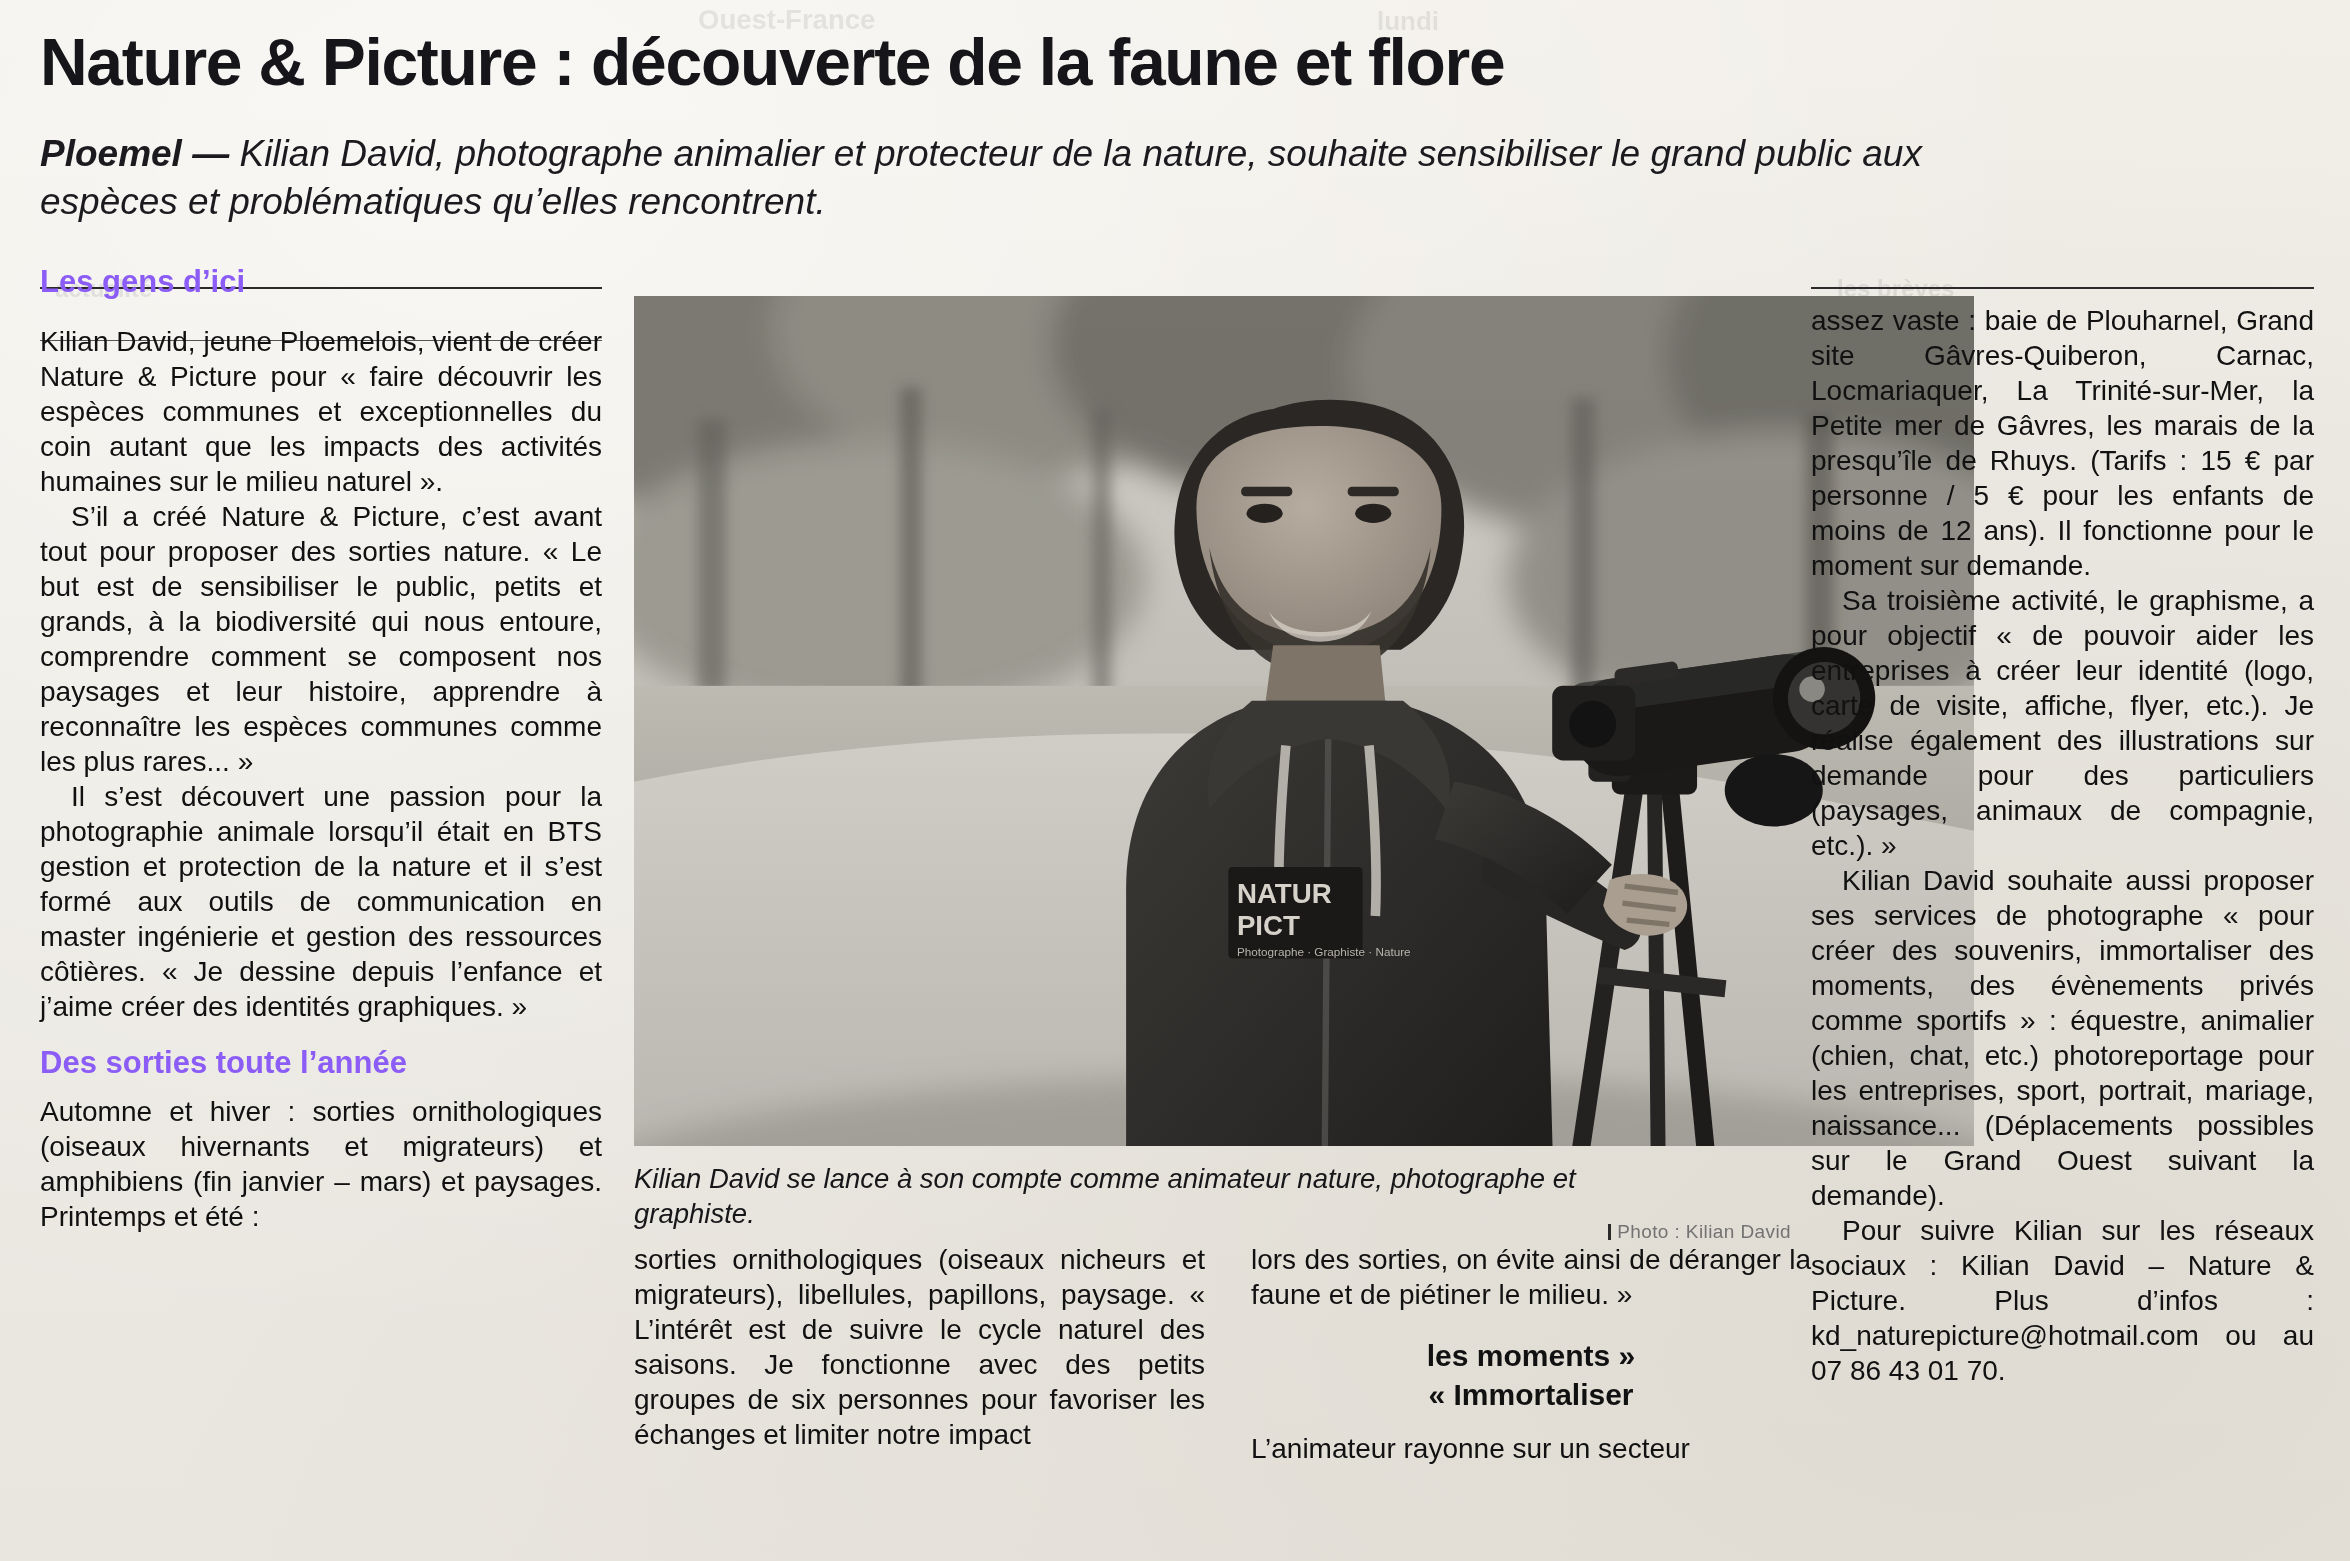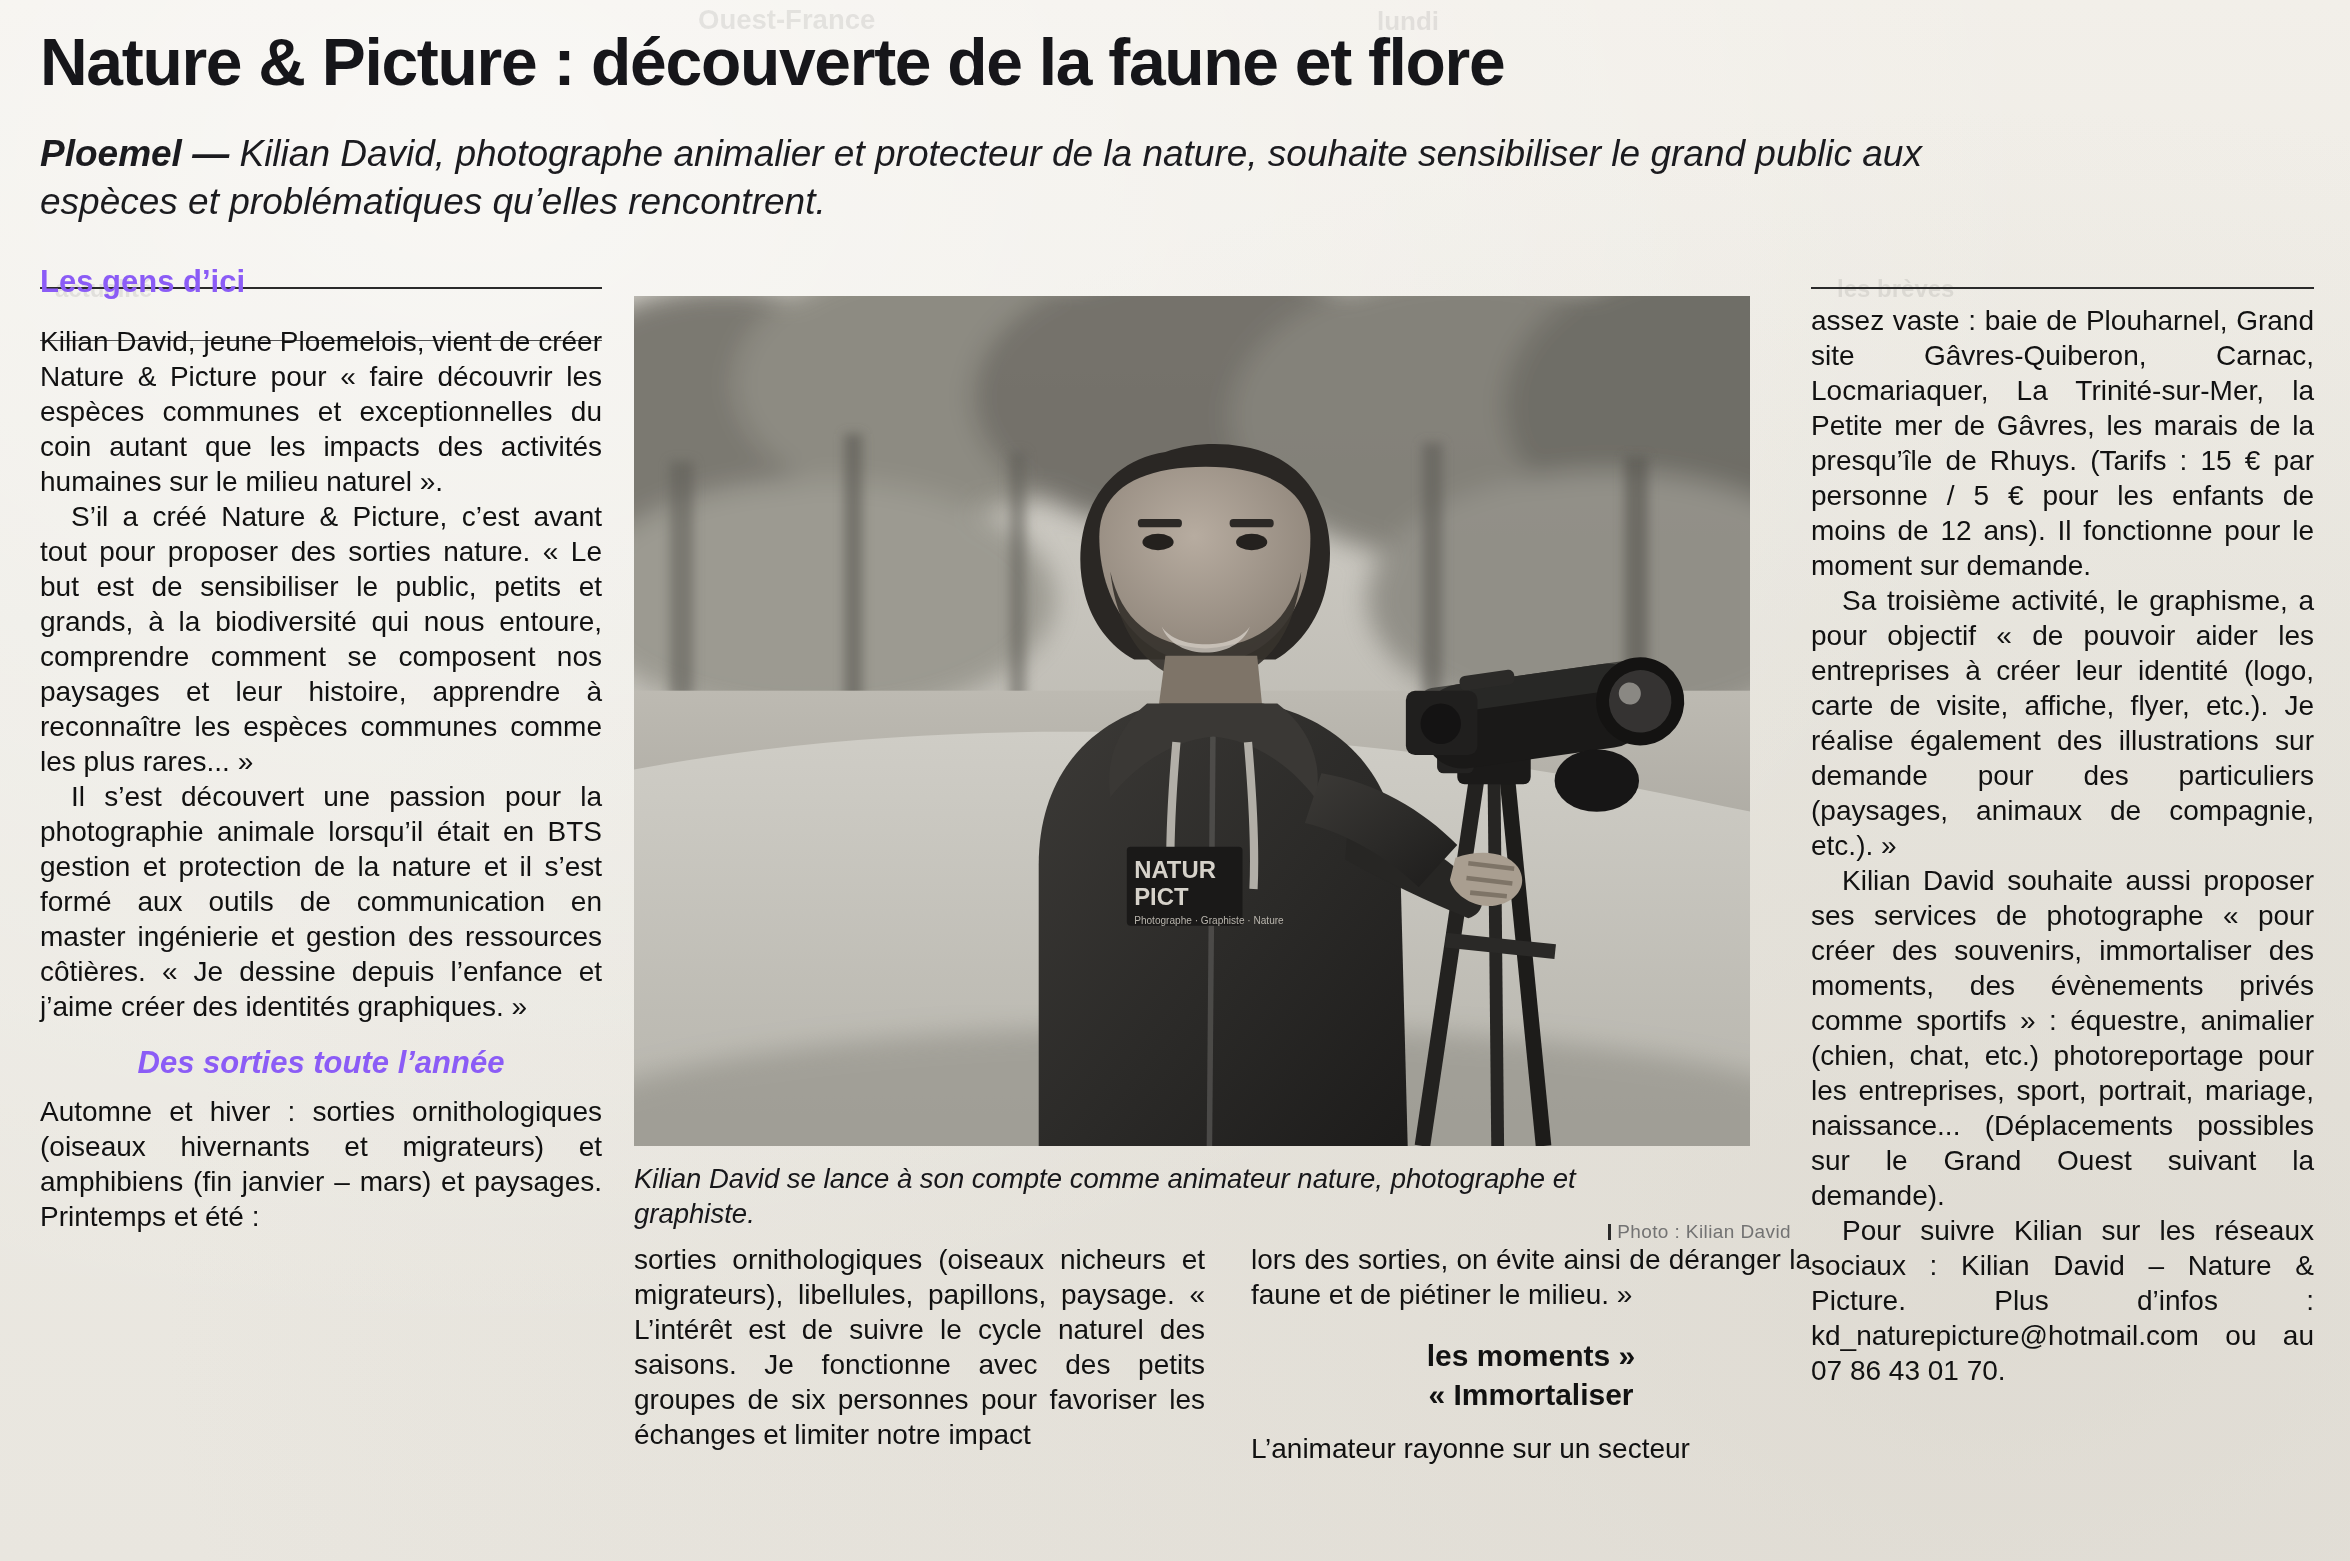--- a/index.html
+++ b/index.html
@@ -40,21 +40,21 @@
   
   .hr{position:absolute;background:#2a2a2a;height:1.8px;}
 
   
   .col{position:absolute;box-sizing:border-box;}
   .col p{margin:0;text-indent:31px;}
   .col p.noind{text-indent:0;}
   .subhead{
     font-size:31px;line-height:37px;font-weight:700;color:#8b5cf6;margin:0 0 9.2px 0;
   }
-  .subhead.center{text-align:center;font-style:italic;}
+  .subhead.center{text-align:left;}
 
   
   #colLeft{
     left:40px;top:303px;width:562px;
     font-size:28px;line-height:35px;text-align:justify;
   }
   
   #colMid1{
     left:634px;top:1242px;width:571px;
     font-size:28px;line-height:35px;text-align:justify;
@@ -64,21 +64,21 @@
     font-size:28px;line-height:35px;text-align:justify;margin-left:20px;
   }
   
   #colRight{
     left:1811px;top:303px;width:503px;
     font-size:28px;line-height:35px;text-align:justify;
   }
 
   
   .photo{
-    position:absolute;left:634px;top:296px;width:1116px;height:850px;
+    position:absolute;left:634px;top:296px;width:1340px;height:850px;
     overflow:hidden;background:#8b8b86;
   }
   .photo svg{display:block;width:100%;height:100%;}
   .caption{
     position:absolute;left:634px;top:1161px;width:1047px;
     font-size:27.5px;line-height:35px;font-style:italic;color:#17171a;
   }
   .credit{
     position:absolute;left:1552px;top:1221px;width:239px;
     font-size:19px;letter-spacing:0.4px;color:#737373;text-align:right;

